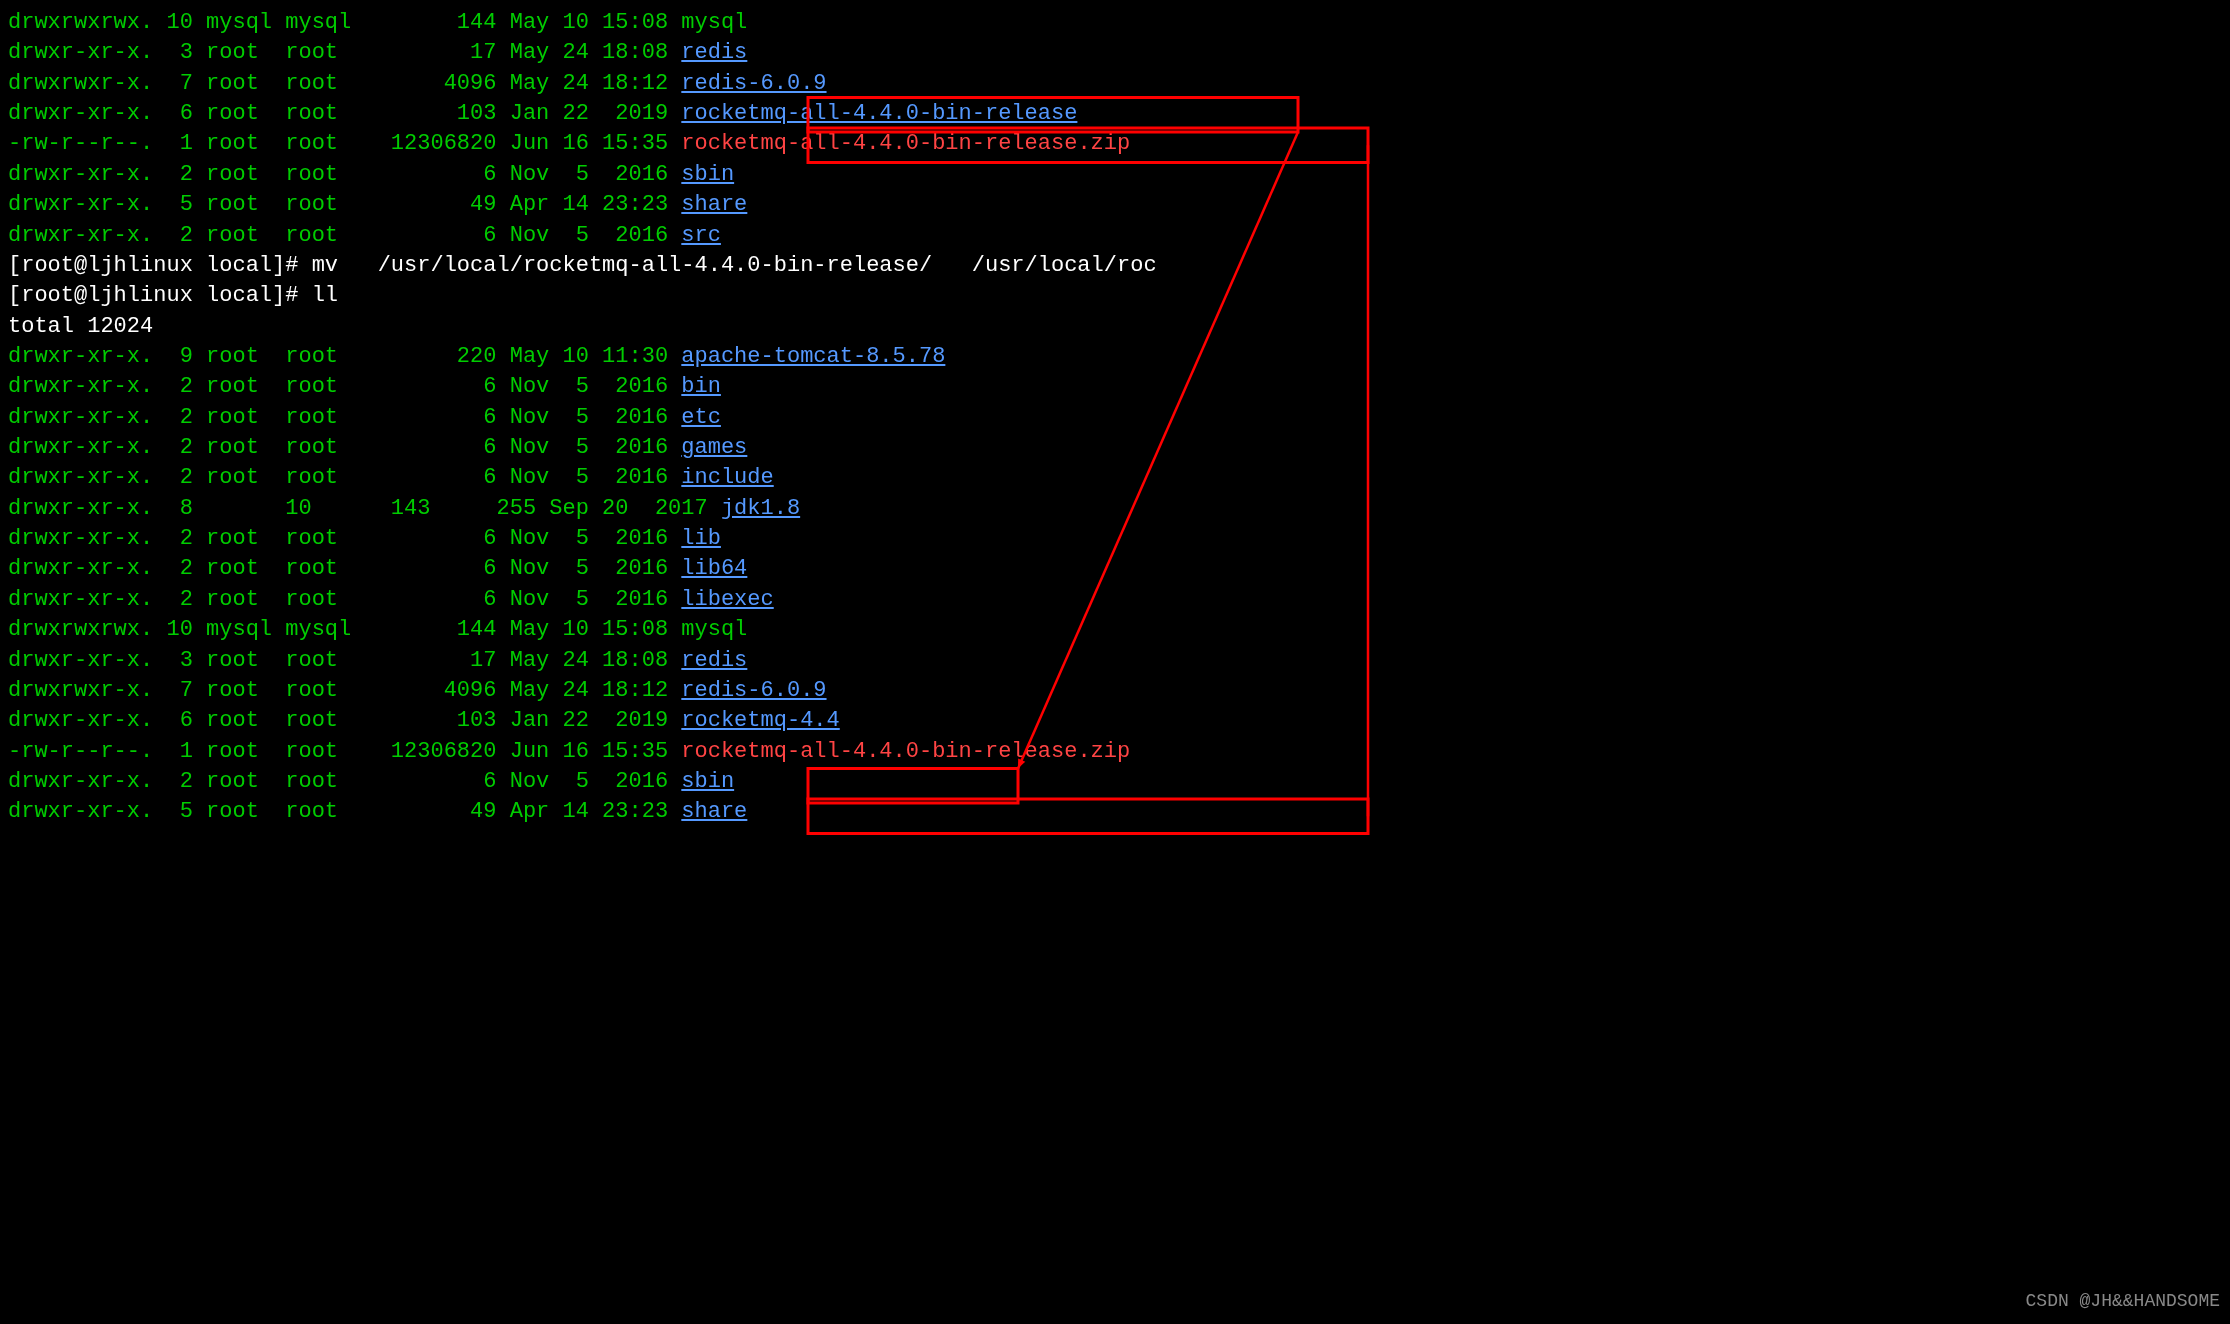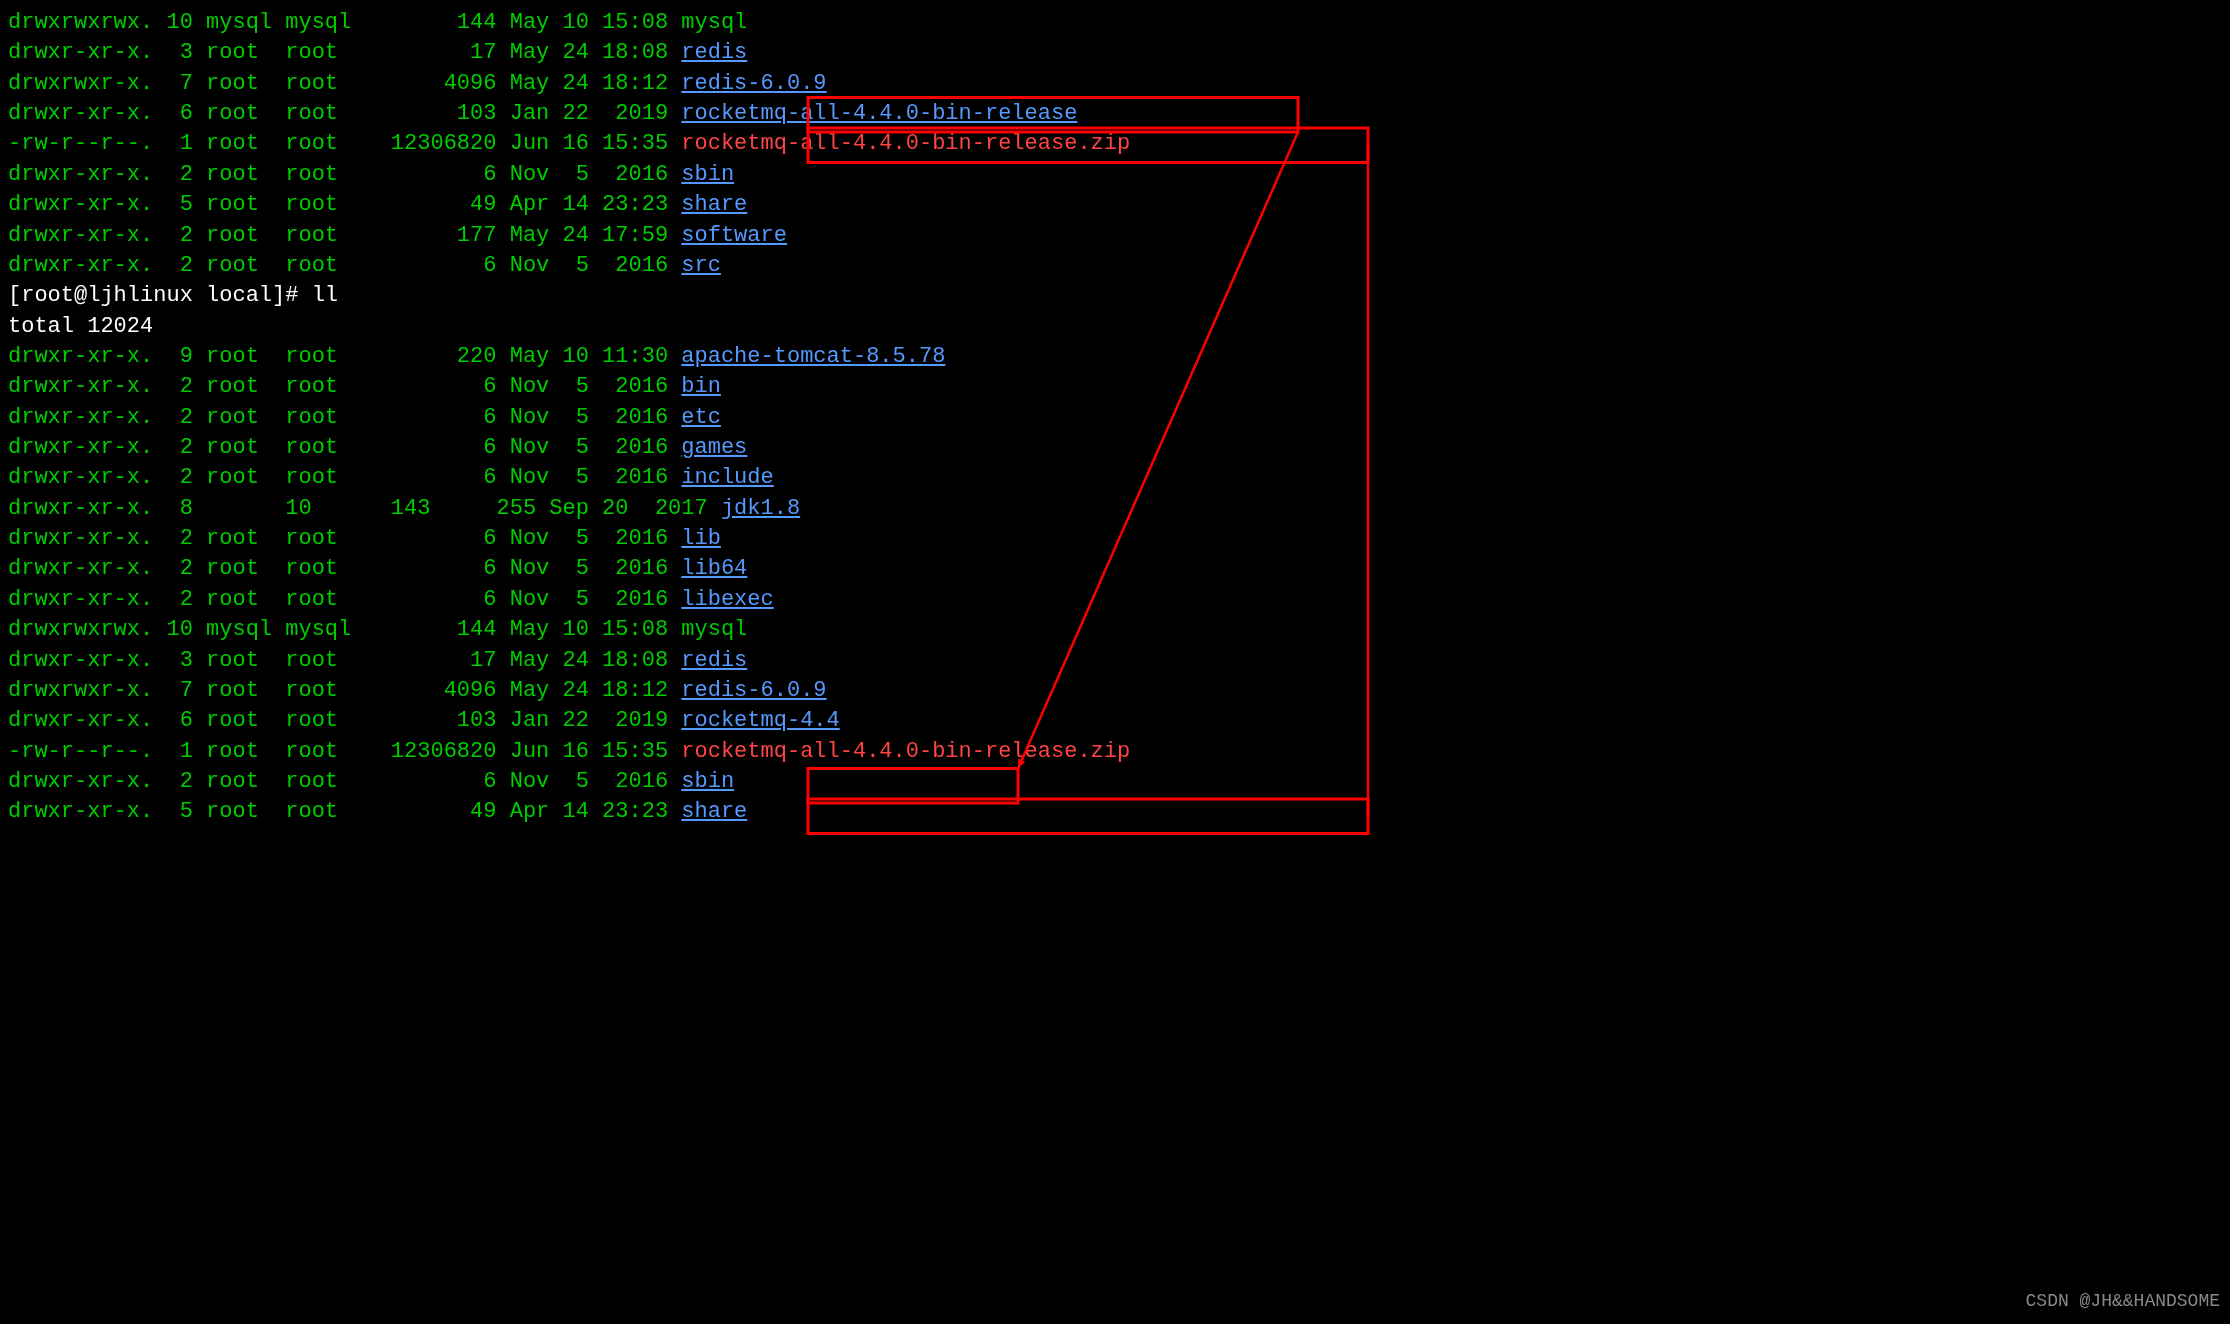--- a/index.html
+++ b/index.html
@@ -50,22 +50,22 @@
 
 <div class="terminal" id="terminal">
 
 <div class="line"><span class="green">drwxrwxrwx. 10 mysql mysql        144 May 10 15:08 </span><span class="green">mysql</span></div>
     <div class="line"><span class="green">drwxr-xr-x.  3 root  root          17 May 24 18:08 </span><span class="blue">redis</span></div>
     <div class="line"><span class="green">drwxrwxr-x.  7 root  root        4096 May 24 18:12 </span><span class="blue">redis-6.0.9</span></div>
     <div class="line"><span class="green">drwxr-xr-x.  6 root  root         103 Jan 22  2019 </span><span class="blue">rocketmq-all-4.4.0-bin-release</span></div>
     <div class="line"><span class="green">-rw-r--r--.  1 root  root    12306820 Jun 16 15:35 </span><span class="red">rocketmq-all-4.4.0-bin-release.zip</span></div>
     <div class="line"><span class="green">drwxr-xr-x.  2 root  root           6 Nov  5  2016 </span><span class="blue">sbin</span></div>
     <div class="line"><span class="green">drwxr-xr-x.  5 root  root          49 Apr 14 23:23 </span><span class="blue">share</span></div>
-    <div class="line"><span class="green">drwxr-xr-x.  2 root  root         177 May 24 17:59 </span><span class="blue">software</span></div>
     <div class="line"><span class="green">drwxr-xr-x.  2 root  root           6 Nov  5  2016 </span><span class="blue">src</span></div>
+    <div class="line"><span class="white">[root@ljhlinux local]# mv   /usr/local/rocketmq-all-4.4.0-bin-release/   /usr/local/roc</span></div>
     <div class="line"><span class="white">[root@ljhlinux local]# ll</span></div>
     <div class="line"><span class="white">total 12024</span></div>
     <div class="line"><span class="green">drwxr-xr-x.  9 root  root         220 May 10 11:30 </span><span class="blue">apache-tomcat-8.5.78</span></div>
     <div class="line"><span class="green">drwxr-xr-x.  2 root  root           6 Nov  5  2016 </span><span class="blue">bin</span></div>
     <div class="line"><span class="green">drwxr-xr-x.  2 root  root           6 Nov  5  2016 </span><span class="blue">etc</span></div>
     <div class="line"><span class="green">drwxr-xr-x.  2 root  root           6 Nov  5  2016 </span><span class="blue">games</span></div>
     <div class="line"><span class="green">drwxr-xr-x.  2 root  root           6 Nov  5  2016 </span><span class="blue">include</span></div>
     <div class="line"><span class="green">drwxr-xr-x.  8       10      143     255 Sep 20  2017 </span><span class="blue">jdk1.8</span></div>
     <div class="line"><span class="green">drwxr-xr-x.  2 root  root           6 Nov  5  2016 </span><span class="blue">lib</span></div>
     <div class="line"><span class="green">drwxr-xr-x.  2 root  root           6 Nov  5  2016 </span><span class="blue">lib64</span></div>

